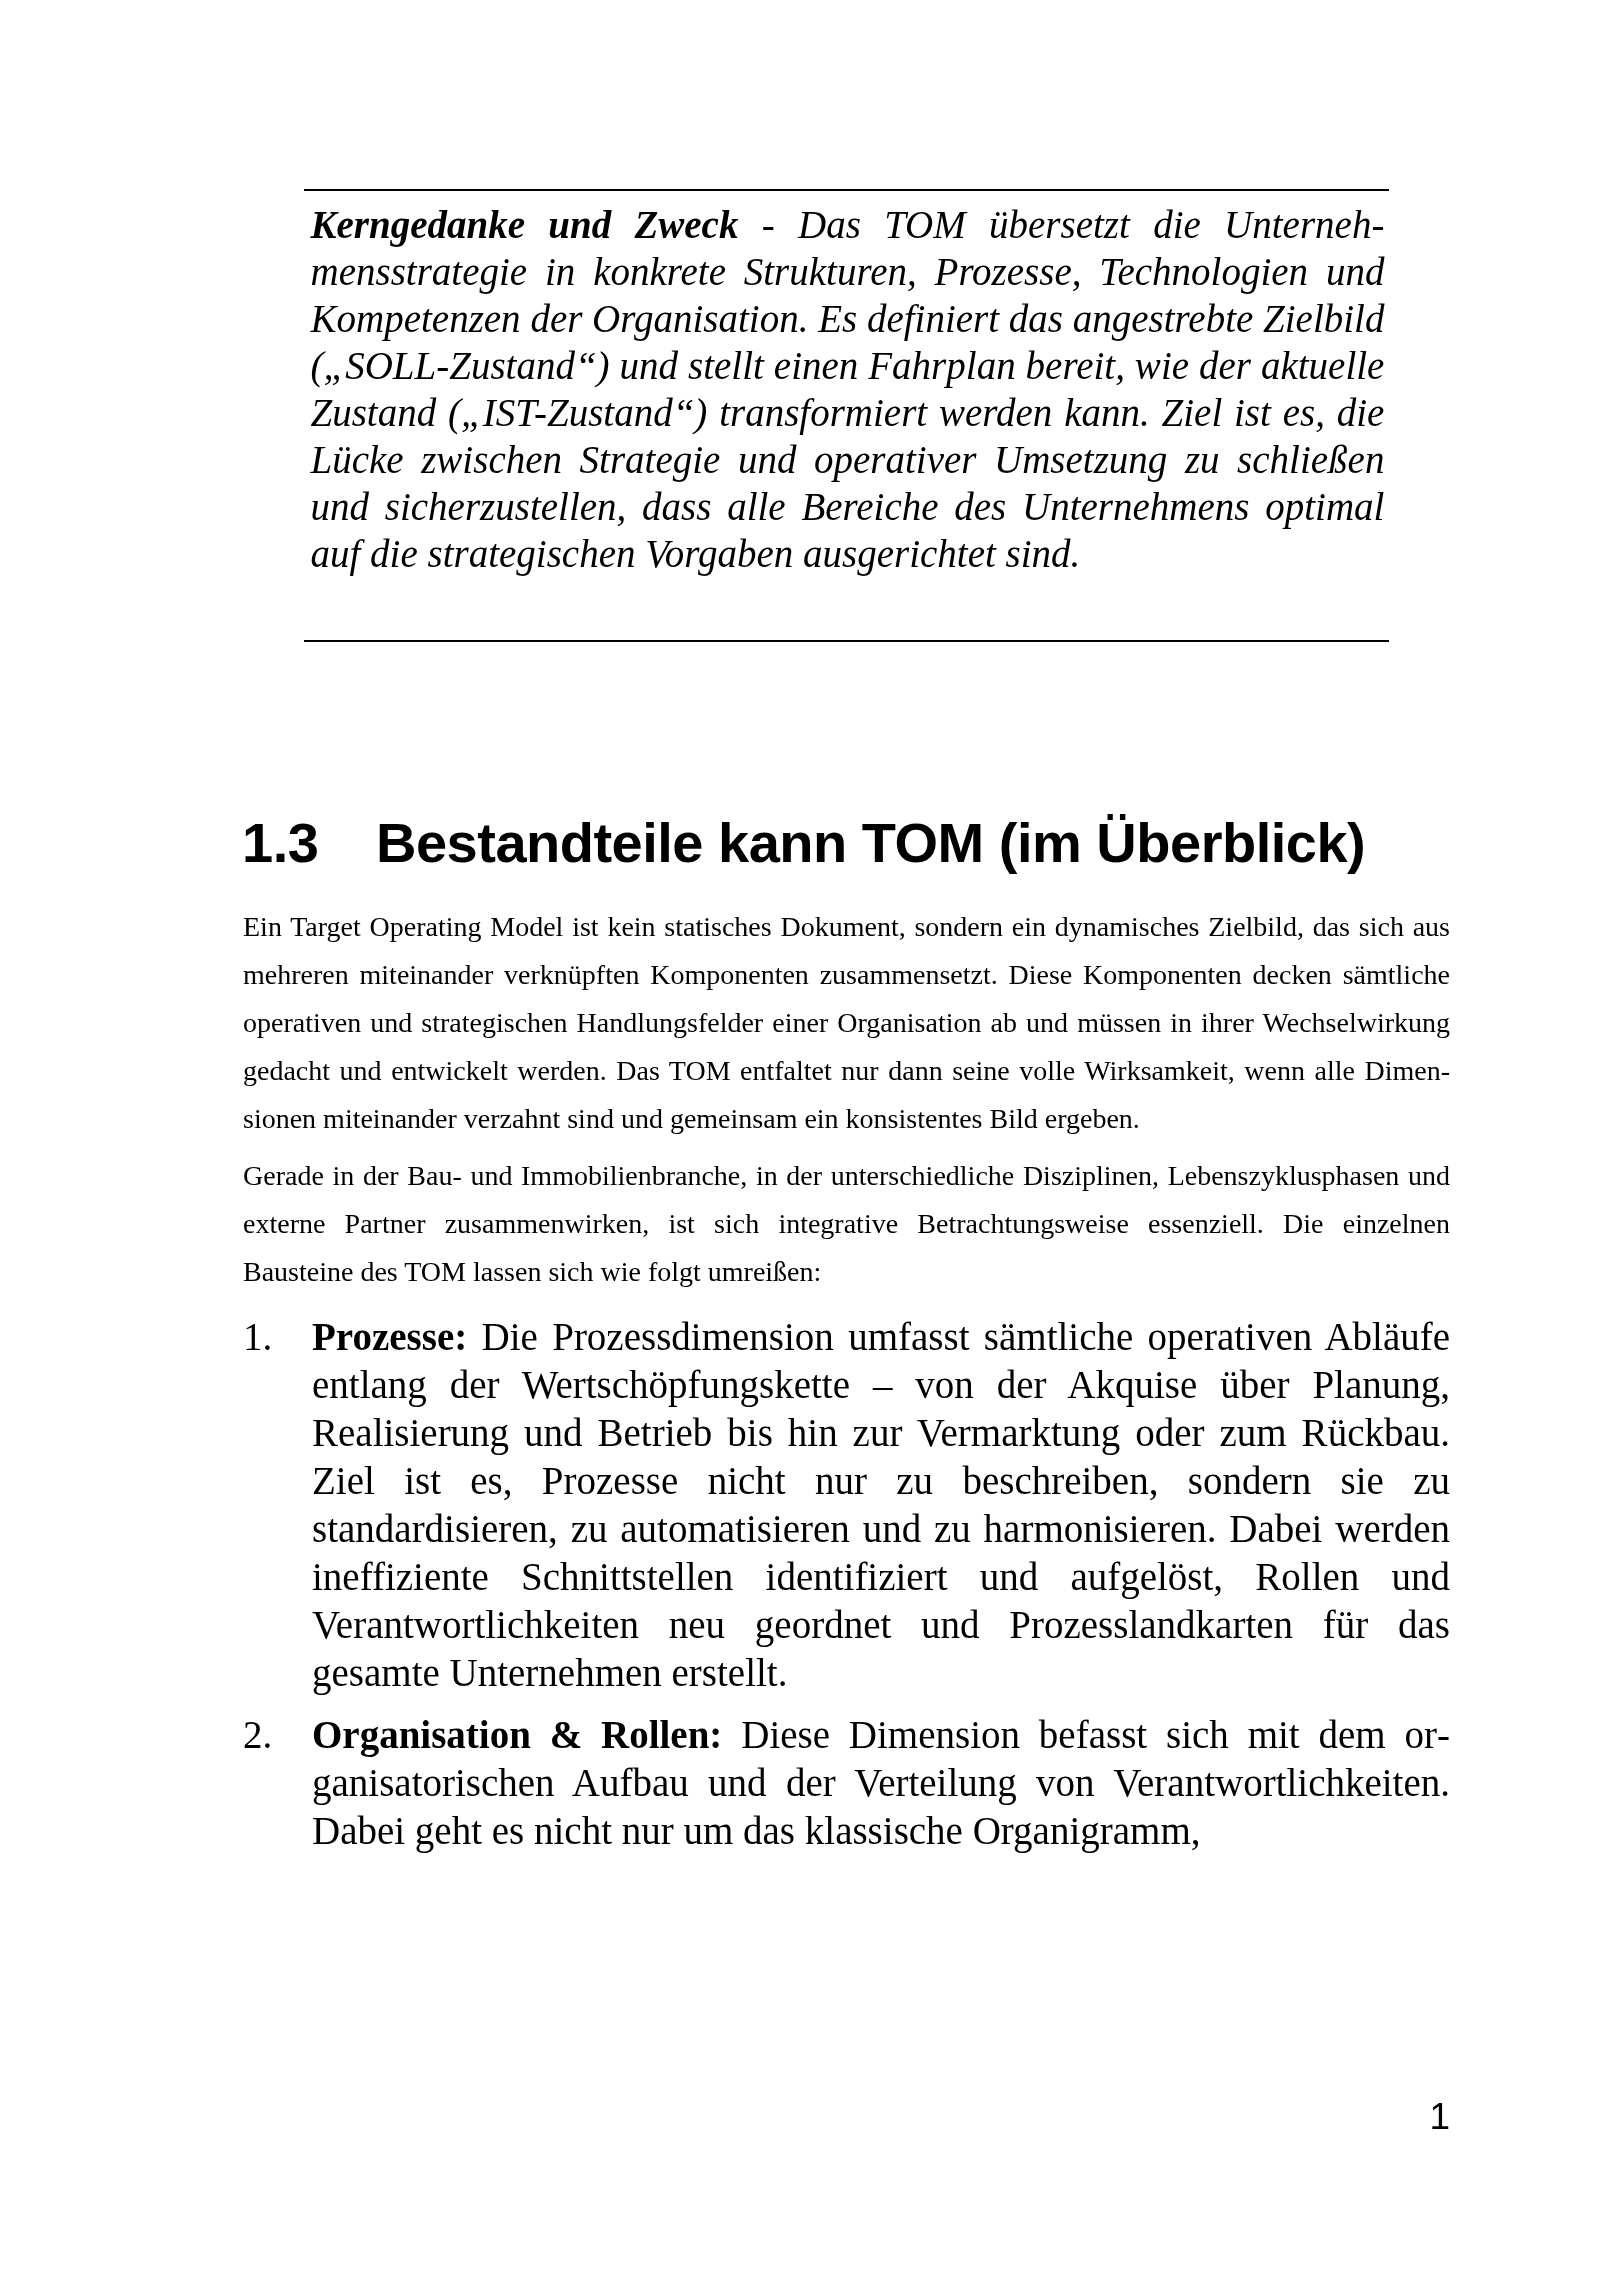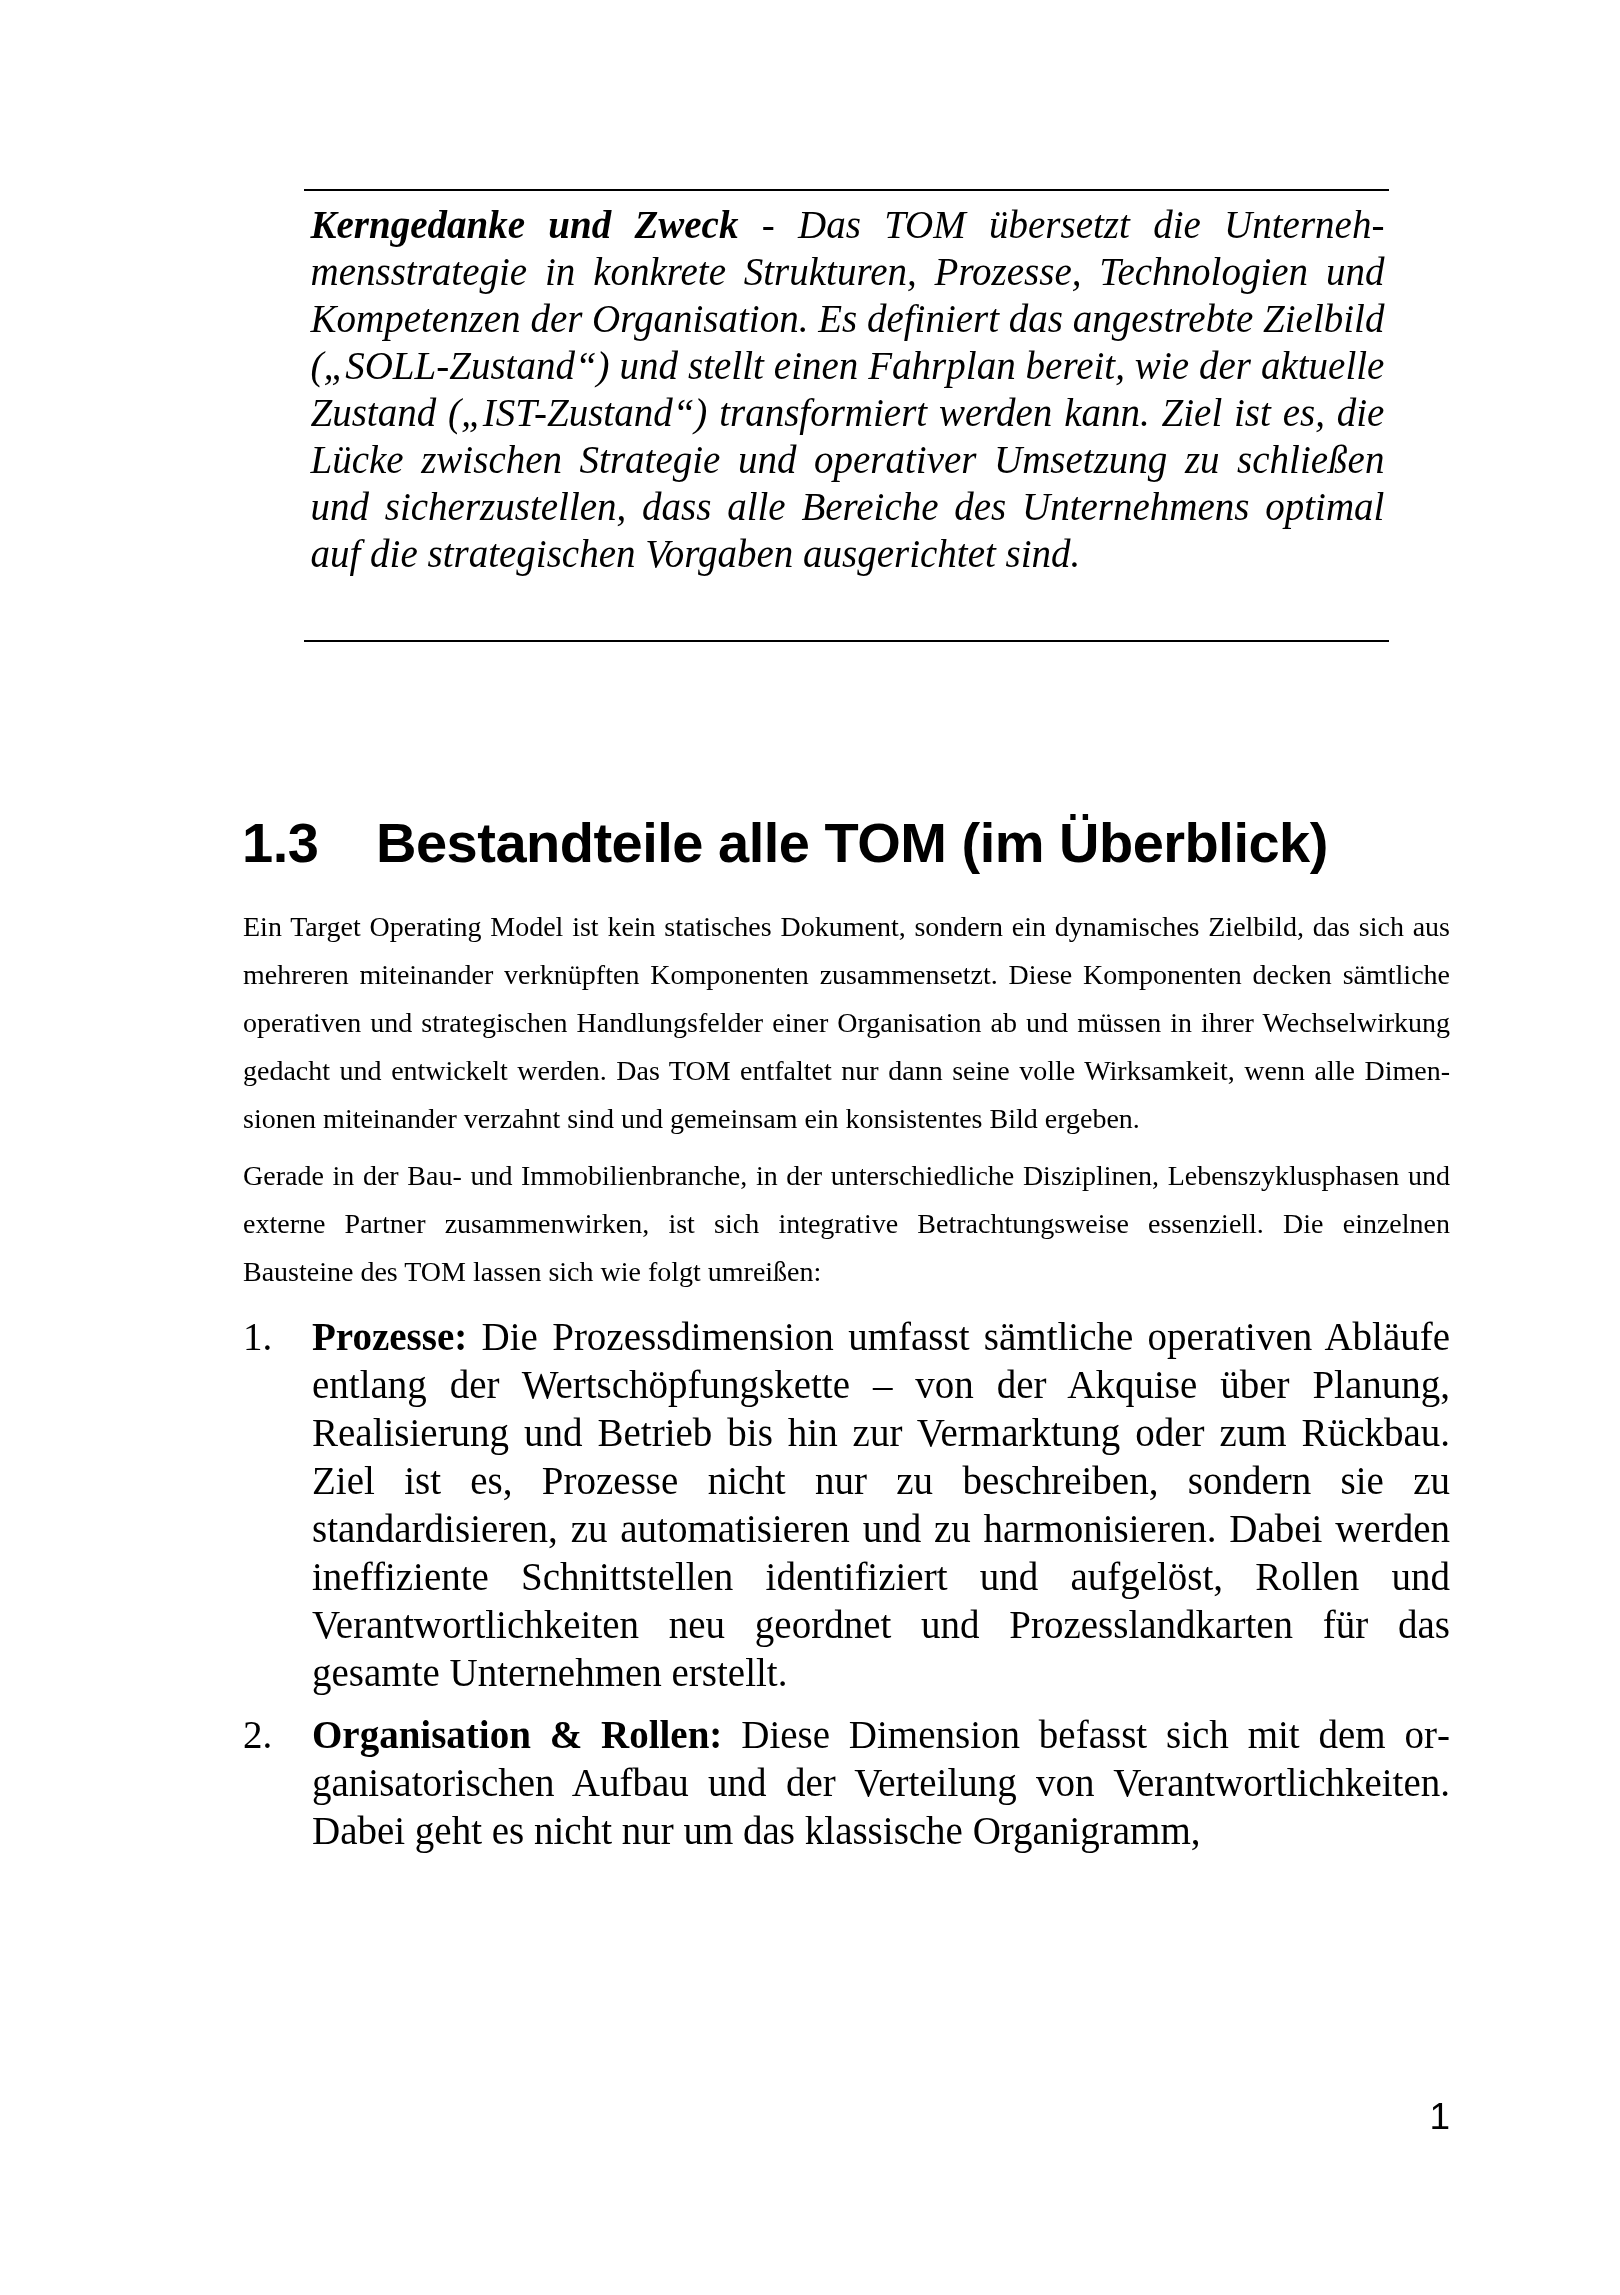--- a/index.html
+++ b/index.html
@@ -112,21 +112,21 @@
   </style>
 </head>
 <body>
 
 <div class="page">
 
   <div class="defbox">
     <p><span class="lead">Kerngedanke und Zweck</span><span> - </span><span>Das TOM übersetzt die Unterneh­mensstrategie in konkrete Strukturen, Prozesse, Technologien und Kompetenzen der Organisation. Es definiert das angestrebte Zielbild („SOLL-Zustand“) und stellt einen Fahrplan bereit, wie der aktuelle Zustand („IST-Zustand“) transformiert werden kann. Ziel ist es, die Lücke zwischen Strategie und operativer Um­setzung zu schließen und sicherzustellen, dass alle Bereiche des Unternehmens optimal auf die strategischen Vorgaben ausge­richtet sind.</span></p>
   </div>
 
-  <h2 class="section-heading"><span class="num">1.3</span><span>Bestandteile alle TOM (im Überblick)</span></h2>
+  <h2 class="section-heading"><span class="num">1.3</span><span>Bestandteile kann TOM (im Überblick)</span></h2>
 
   <div class="body">
     <p>Ein Target Operating Model ist kein statisches Dokument, sondern ein dynamisches Zielbild, das sich aus mehreren miteinander verknüpften Komponenten zusammensetzt. Diese Komponenten decken sämtliche operativen und strategischen Handlungsfelder einer Organisation ab und müssen in ihrer Wechselwirkung gedacht und entwickelt werden. Das TOM entfaltet nur dann seine volle Wirksamkeit, wenn alle Dimen­sionen miteinander verzahnt sind und gemeinsam ein konsistentes Bild ergeben.</p>
     <p>Gerade in der Bau- und Immobilienbranche, in der unterschiedliche Disziplinen, Lebenszyklusphasen und externe Partner zusammenwir­ken, ist sich integrative Betrachtungsweise essenziell. Die einzelnen Bausteine des TOM lassen sich wie folgt umreißen:</p>
 
     <ol>
       <li>
         <span class="marker">1.</span><span class="term">Prozesse:</span><span> Die Prozessdimension umfasst sämtliche operativen Abläufe entlang der Wertschöpfungskette – von der Akquise über Planung, Realisierung und Betrieb bis hin zur Vermarktung oder zum Rückbau. Ziel ist es, Prozesse nicht nur zu beschreiben, son­dern sie zu standardisieren, zu automatisieren und zu harmonisie­ren. Dabei werden ineffiziente Schnittstellen identifiziert und auf­gelöst, Rollen und Verantwortlichkeiten neu geordnet und Pro­zesslandkarten für das gesamte Unternehmen erstellt.</span>
       </li>
       <li>

